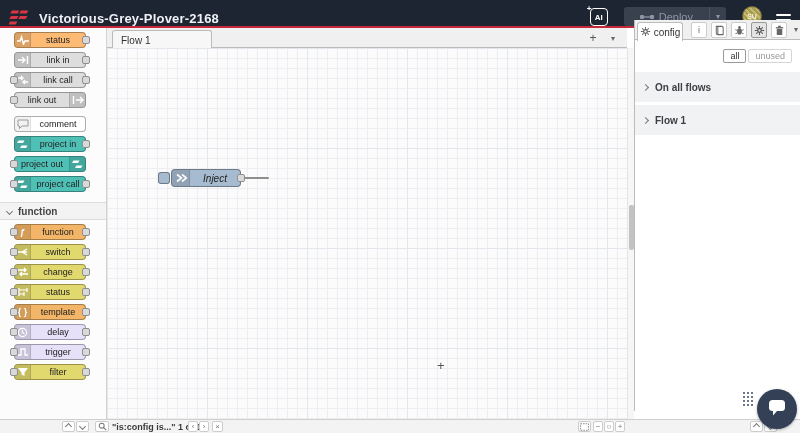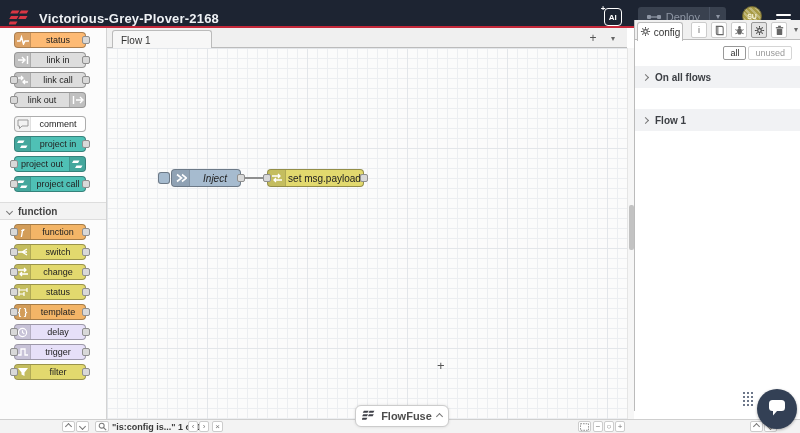--- a/index.html
+++ b/index.html
@@ -11,21 +11,21 @@
   #topbar{position:absolute;top:0;left:0;width:800px;height:28px;background:#1d2432;
     border-bottom:2px solid #c5283a;display:flex;align-items:flex-end;padding:0 9px;gap:8px}
   .logo{display:flex;align-items:center}
   .title{color:#eef1f5;font-size:13px;font-weight:bold;flex:1;letter-spacing:.2px}
   .ai-btn{width:18px;height:18px;border:1.5px solid #fff;border-radius:4px;color:#fff;
     font-size:8px;font-weight:bold;display:flex;align-items:center;justify-content:center;
     position:relative;margin-right:8px}
   .ai-btn .spark{position:absolute;top:-5px;left:-4px;font-size:8px;font-style:normal;color:#fff}
   .deploy{height:19px;background:#39414f;border-radius:3px;display:flex;align-items:center;
     color:#8d95a3;font-size:11px;margin-right:8px}
-  .deploy .dmain{display:flex;align-items:center;gap:5px;padding:0 9px;height:100%}
+  .deploy .dmain{display:flex;align-items:center;gap:5px;padding:0 16px;height:100%}
   .deploy .dcaret{border-left:1px solid #4a5363;padding:0 6px;font-size:8px;height:100%;
     display:flex;align-items:center}
   .avatar{width:20px;height:20px;border-radius:50%;border:1px solid #6d6430;color:#f7f3d9;
     font-size:7px;font-weight:bold;display:flex;align-items:center;justify-content:center;
     background:#a89b45;background-image:repeating-linear-gradient(45deg,rgba(255,255,255,.28) 0 2px,transparent 2px 4px)}
   .burger{display:flex;flex-direction:column;gap:3px;margin-left:6px;cursor:pointer}
   .burger i{width:15px;height:2px;background:#fff;border-radius:1px;display:block}
 
   
   .chev{display:inline-block;width:5px;height:5px;border-right:1.5px solid #777;border-bottom:1.5px solid #777}
@@ -97,24 +97,24 @@
   #rightbar{position:absolute;left:634px;top:20px;width:166px;height:391px;border-left:1px solid #bbb;background:#fff}
   .rb-head{height:20px;background:#f0f0f0;border-bottom:1px solid #bbb;position:relative}
   .rb-tab{position:absolute;left:2px;top:2px;height:19px;width:46px;background:#fff;
     border:1px solid #bbb;border-bottom:0;border-radius:3px 3px 0 0;display:flex;align-items:center;
     gap:3px;justify-content:center;font-size:10px;color:#333}
   .rb-btn{position:absolute;top:2px;width:16px;height:16px;background:#fff;border:1px solid #ccc;
     border-radius:2px;display:flex;align-items:center;justify-content:center;font-size:9px;
     color:#666;cursor:pointer}
   .rb-btn.active{background:#e4e4e4;border-color:#999}
   .rb-caret{position:absolute;top:5px;right:2px;font-size:8px;color:#666;cursor:pointer}
-  .rb-filter{height:26px;display:flex;align-items:center;justify-content:flex-end;padding:0 8px;gap:2px}
+  .rb-filter{height:32px;display:flex;align-items:center;justify-content:flex-end;padding:0 8px;gap:2px}
   .fbtn{font-size:9px;padding:1px 6px;border:1px solid #999;border-radius:2px;background:#fff;color:#333;cursor:pointer}
   .fbtn.unsel{color:#999;border-color:#d5d5d5}
-  .rb-row{height:22px;background:#f1f2f4;margin-bottom:21px;display:flex;align-items:center;gap:7px;
+  .rb-row{height:30px;background:#f1f2f4;margin-bottom:3px;display:flex;align-items:center;gap:7px;
     padding:0 8px;font-size:10px;font-weight:bold;color:#3c3f44;cursor:pointer}
 
   
   #statusbar{position:absolute;left:0;top:419px;width:800px;height:14px;background:#f3f3f3;
     border-top:1px solid #cfcfcf}
   .sbtn{position:absolute;top:1px;height:11px;background:#fff;border:1px solid #ccc;border-radius:2px;
     font-size:8px;color:#777;display:flex;align-items:center;justify-content:center;cursor:pointer}
   #search-text{position:absolute;left:112px;top:2px;font-size:9px;font-weight:bold;color:#3a3a3a;white-space:nowrap}
 
   
@@ -363,30 +363,20 @@
       <span class="nicon">
         <svg width="12" height="10" viewBox="0 0 12 10">
             <path d="M2,1.5 L6.5,5 L2,8.5" fill="none" stroke="#fff" stroke-width="1.6"></path>
             <path d="M7,1.5 L11.5,5 L7,8.5" fill="none" stroke="#fff" stroke-width="1.6"></path>
           </svg>
       </span>
       <span class="nlabel">Inject</span>
       <span class="port pr"></span>
     </div>
     <div id="wire"></div>
-    <div class="cnode" id="change-node" style="background:#e2d96e">
-      <span class="nicon">
-        <svg width="12" height="10" viewBox="0 0 12 10">
-            <path d="M1,3 h8 M7,1 l2,2 -2,2 M11,7 h-8 M5,5 l-2,2 2,2" fill="none" stroke="#fff" stroke-width="1.3"></path>
-          </svg>
-      </span>
-      <span class="nlabel">set msg.payload</span>
-      <span class="port pl"></span>
-      <span class="port pr"></span>
-    </div>
     <span id="cursor-plus">+</span>
   </div>
 
   <div id="vscroll">
     <div id="vthumb"></div>
   </div>
 
   <div id="rightbar">
     <div class="rb-head">
       <div class="rb-tab">
@@ -472,33 +462,20 @@
     <span class="sbtn" style="left:615px;width:10px">+</span>
 
     <span class="sbtn" style="left:750px;width:13px">
         <span class="chev up"></span>
       </span>
     <span class="sbtn" style="left:764px;width:13px">
         <span class="chev down"></span>
       </span>
   </div>
 
-  <div id="ff-pill">
-    <span>
-      <svg width="14" height="11" viewBox="0 0 22 16">
-          <path d="M3,0.5 h7.5 l-1.8,3 h-7.5 z" fill="#3f4149"></path>
-          <path d="M12,0.5 h7.5 l-1.8,3 h-7.5 z" fill="#3f4149"></path>
-          <path d="M2,6 h7.5 l-1.8,3 h-7.5 z" fill="#3f4149"></path>
-          <path d="M11,6 h7.5 l-1.8,3 h-7.5 z" fill="#3f4149"></path>
-          <path d="M1,11.5 h7.5 l-1.8,3 h-7.5 z" fill="#3f4149"></path>
-        </svg>
-    </span>
-    <span>FlowFuse</span>
-    <span class="chev up"></span>
-  </div>
 
   <div id="dots">
     <i></i>
       <i></i>
       <i></i>
       <i></i>
       <i></i>
       <i></i>
       <i></i>
       <i></i>

